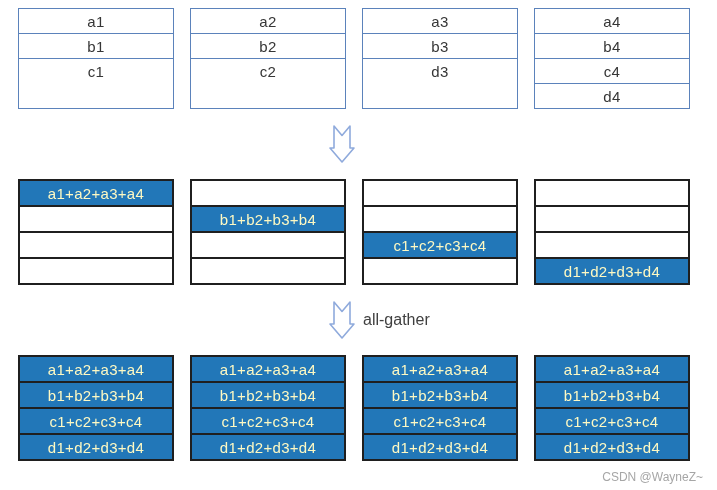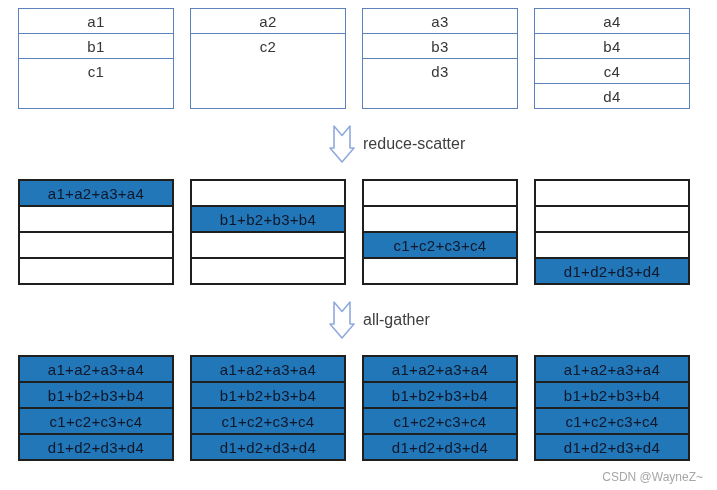--- a/index.html
+++ b/index.html
@@ -14,21 +14,21 @@
   .row.top { padding-top:8px; }
   .table { display:flex; flex-direction:column; background:#fff; box-sizing:border-box; }
   .table.light { border:1px solid #5b82bb; }
   .table.light .cell:not(:last-child) { border-bottom:1px solid #5b82bb; }
   .table.dark { border:2px solid #1f1f1f; }
   .table.dark .cell:not(:last-child) { border-bottom:2px solid #1f1f1f; }
   .cell {
     height:24px; display:flex; align-items:center; justify-content:center;
     font-size:15px; color:#363636; background:#fff; letter-spacing:0.3px;
   }
-  .cell.filled { background:#2277b8; color:#0f172a; }
+  .cell.filled { background:#2277b8; color:#fef9c3; }
   .arrow-zone {
     height:70px; display:flex; align-items:center; padding-left:329px; gap:8px;
   }
   .arrow path { fill:#ffffff; stroke:#8faadc; stroke-width:1.6; stroke-linejoin:round; }
   .arrow-label { font-size:16px; color:#3f3f3f; }
   .watermark {
     position:absolute; right:14px; bottom:6px; font-size:12px; color:#a6a6a6;
   }
 </style>
 </head>
@@ -37,40 +37,40 @@
 <div class="canvas">
 
   <div class="row top">
     <div class="table light">
       <div class="cell">a1</div>
       <div class="cell">b1</div>
       <div class="cell">c1</div>
     </div>
     <div class="table light">
       <div class="cell">a2</div>
+      <div class="cell">b2</div>
       <div class="cell">c2</div>
     </div>
     <div class="table light">
       <div class="cell">a3</div>
       <div class="cell">b3</div>
       <div class="cell">d3</div>
     </div>
     <div class="table light">
       <div class="cell">a4</div>
       <div class="cell">b4</div>
       <div class="cell">c4</div>
       <div class="cell">d4</div>
     </div>
   </div>
 
   <div class="arrow-zone">
     <svg class="arrow" width="26" height="38" viewBox="0 0 26 38" aria-hidden="true">
       <path d="M5,1 L13,10.5 L21,1 L21,23 L25,23 L13,37 L1,23 L5,23 Z"></path>
     </svg>
-    <span class="arrow-label">reduce-scatter</span>
   </div>
 
   <div class="row">
     <div class="table dark">
       <div class="cell filled">a1+a2+a3+a4</div>
       <div class="cell"></div>
       <div class="cell"></div>
       <div class="cell"></div>
     </div>
     <div class="table dark">

